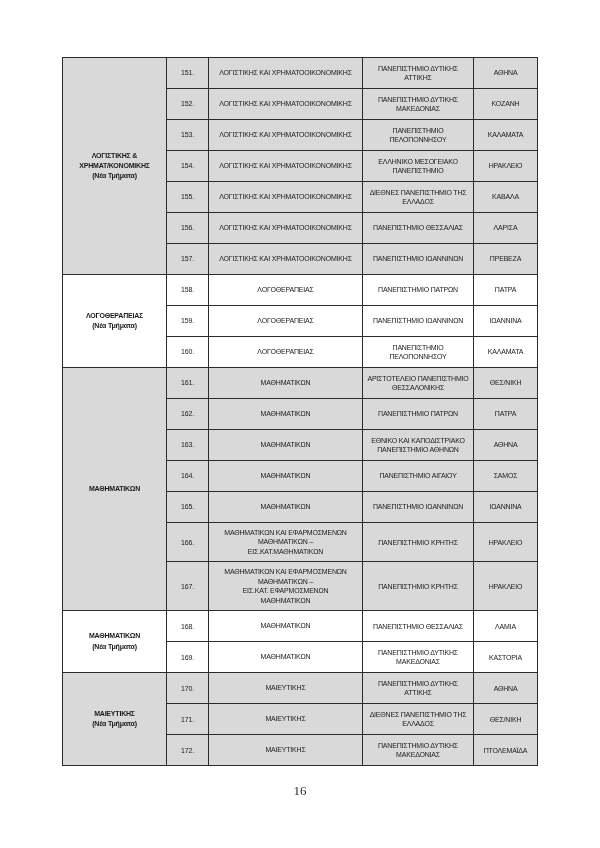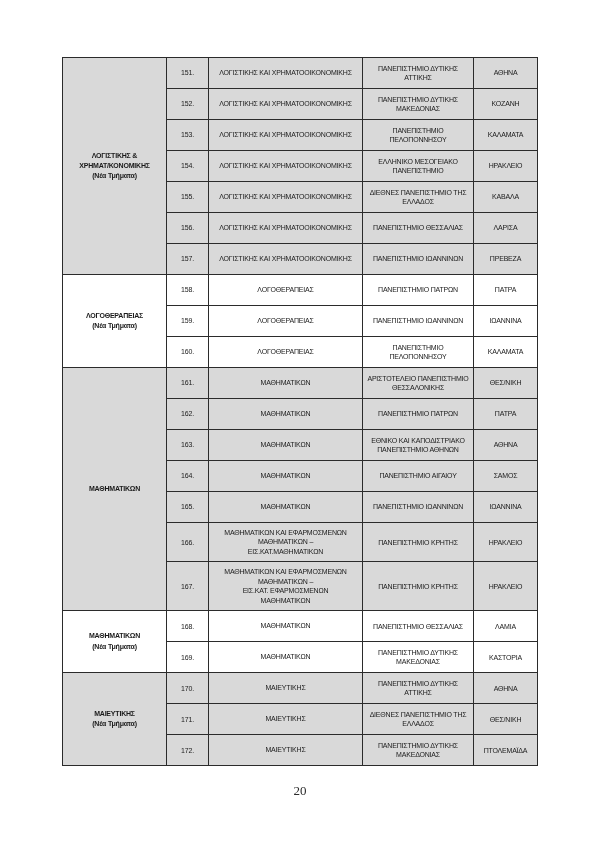--- a/index.html
+++ b/index.html
@@ -225,15 +225,15 @@
         <tr>
           <td class="num" style="background: rgb(217, 217, 217);">172.</td>
           <td class="dept" style="background: rgb(217, 217, 217);">ΜΑΙΕΥΤΙΚΗΣ</td>
           <td class="univ" style="background: rgb(217, 217, 217);">ΠΑΝΕΠΙΣΤΗΜΙΟ ΔΥΤΙΚΗΣ
 ΜΑΚΕΔΟΝΙΑΣ</td>
           <td class="city" style="background: rgb(217, 217, 217);">ΠΤΟΛΕΜΑΪΔΑ</td>
         </tr>
       </tbody>
   </table>
 
-  <div class="page-number">20</div>
+  <div class="page-number">16</div>
 
 </div>
 
 </body></html>

